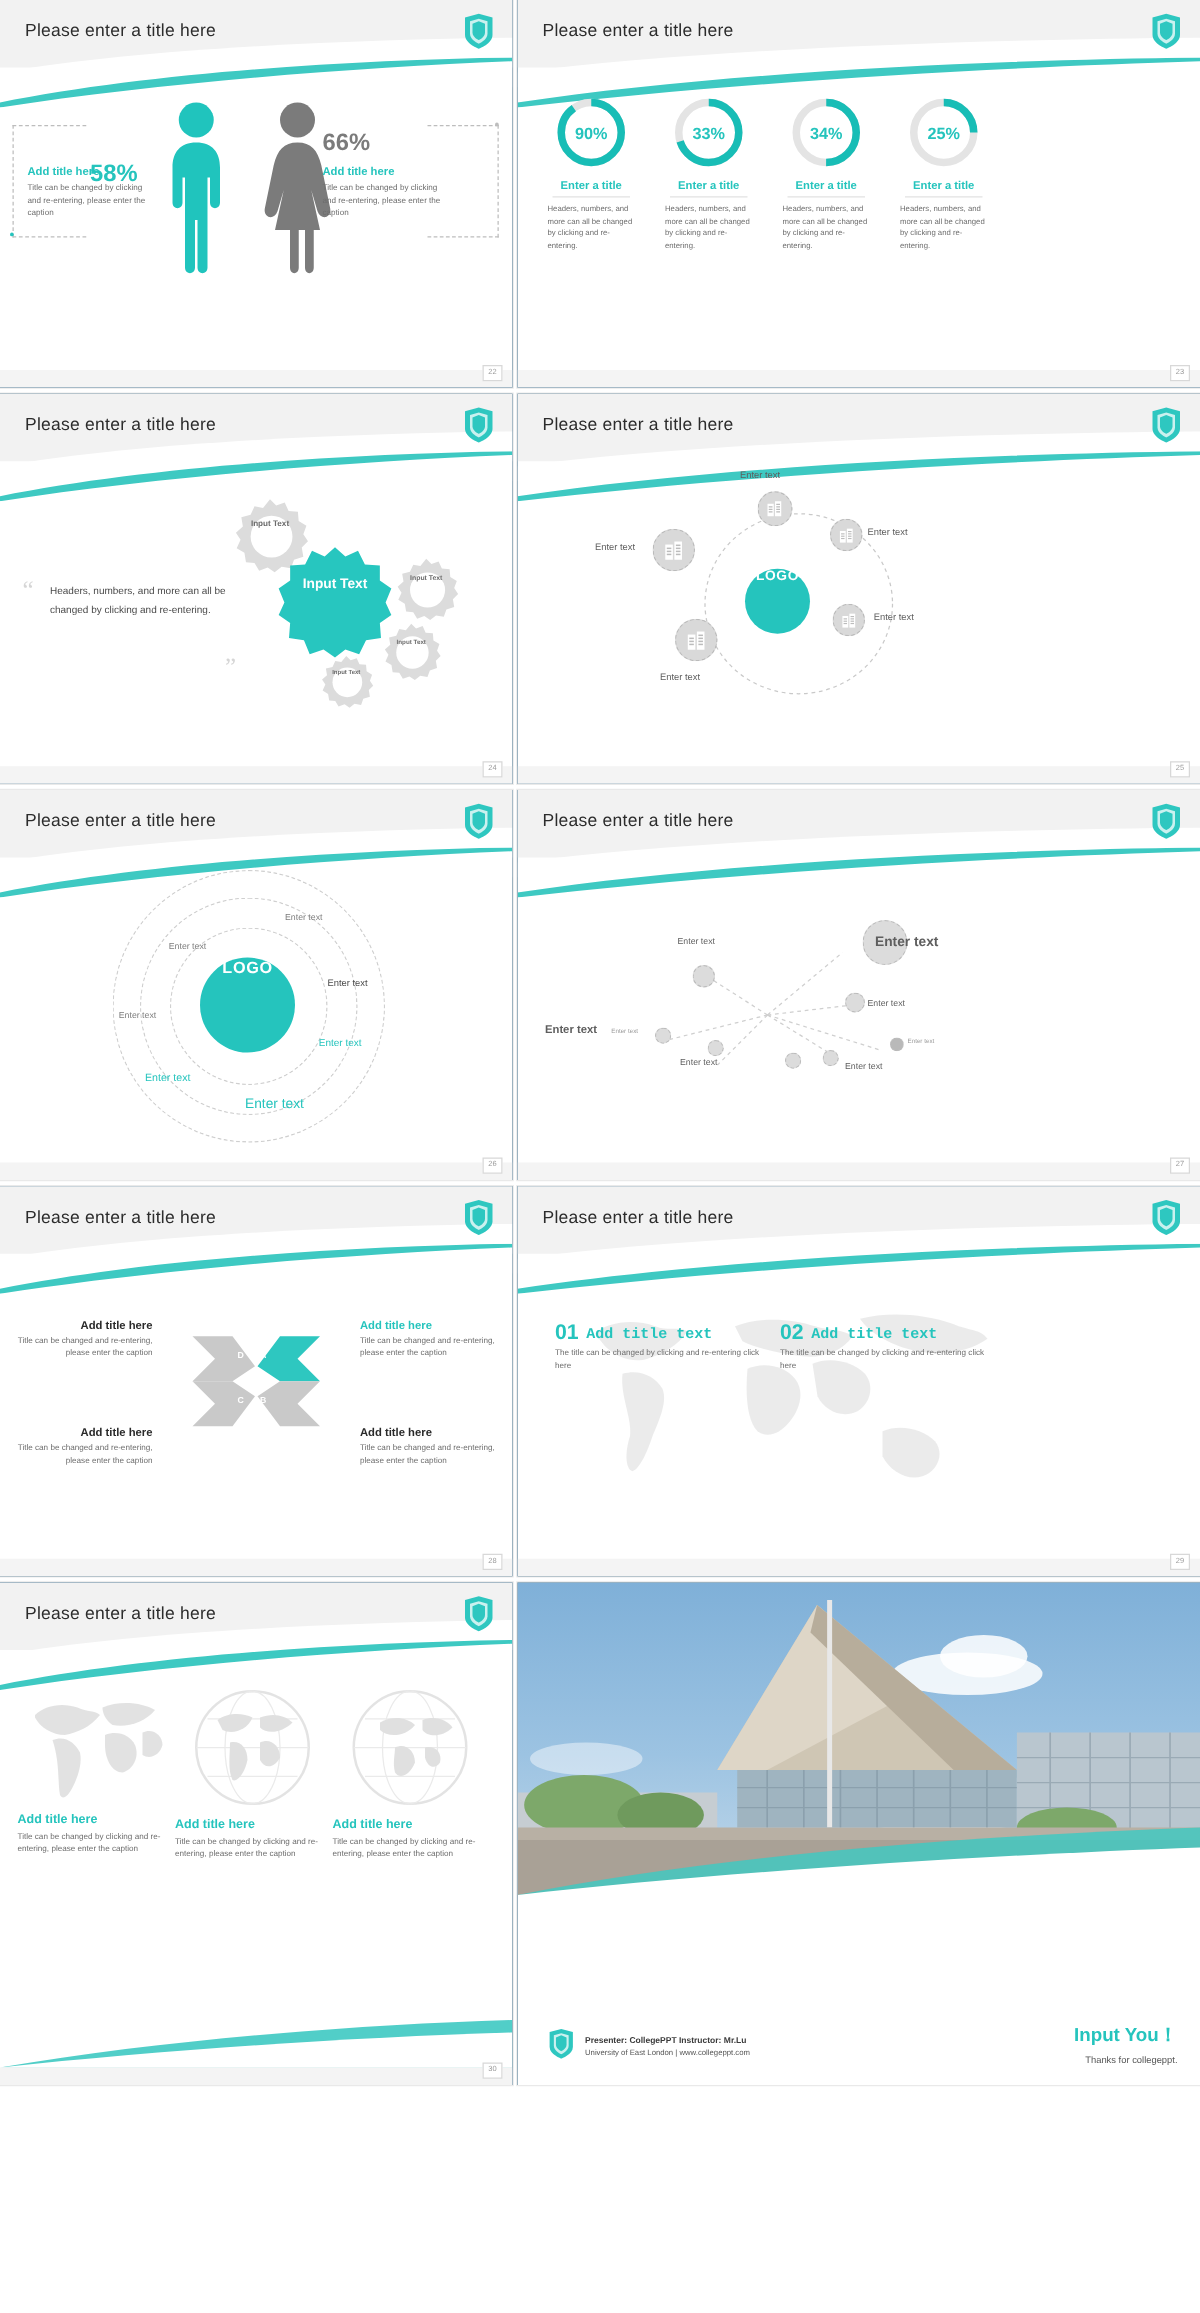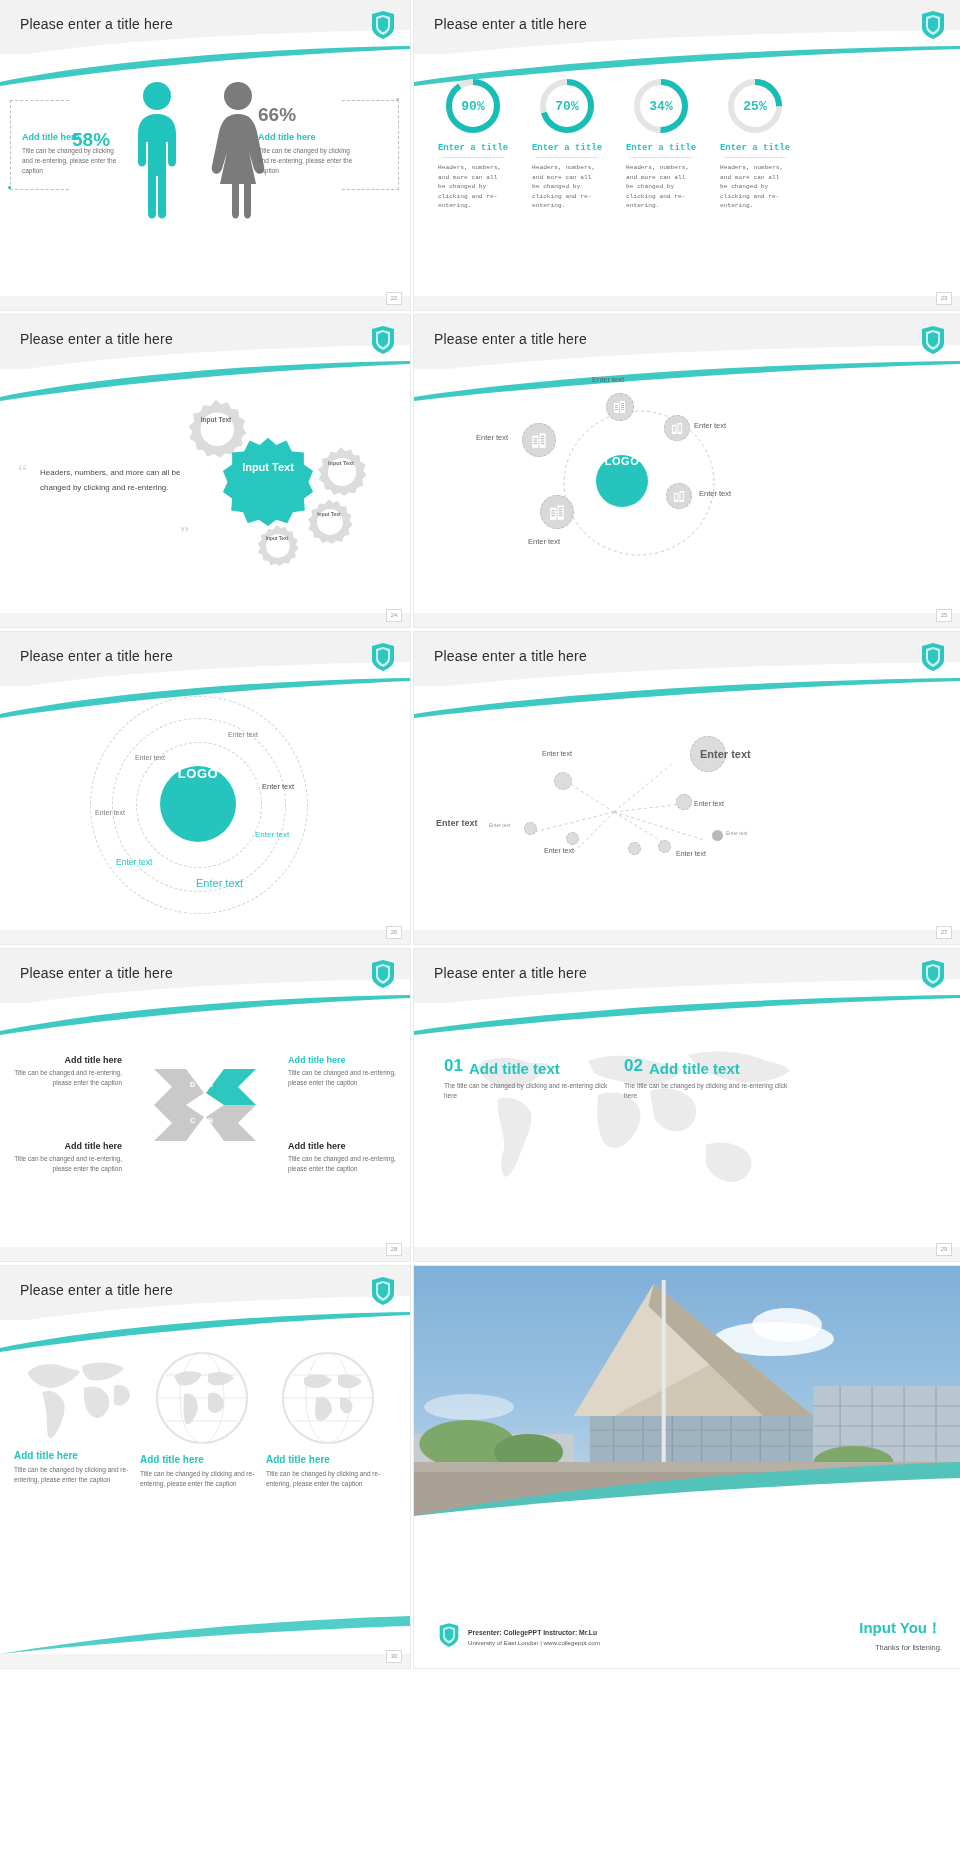--- a/index.html
+++ b/index.html
@@ -39,21 +39,21 @@
   .blk.left{left:22px;top:62px;}
   .blk.right{left:258px;top:62px;}
   .blk .cap{margin-top:4px;}
   .dashbox{position:absolute;border:1px dashed #bdbdbd;}
   .db1{left:10px;top:30px;width:58px;height:88px;border-right:none;}
   .db2{left:342px;top:30px;width:56px;height:88px;border-left:none;}
   .dot{position:absolute;width:3px;height:3px;background:#25c4bd;border-radius:50%;}
 
   .figure{position:absolute;}
   
-  .donut-col{position:absolute;width:86px;top:76px;text-align:center;font-family:Liberation Mono, monospace;}
+  .donut-col{position:absolute;width:86px;top:76px;text-align:center;}
   .donut{position:relative;width:60px;height:60px;margin:0 auto;}
   .donut svg{display:block;}
   .donut .val{position:absolute;inset:0;display:flex;align-items:center;justify-content:center;
                font-size:13px;font-weight:bold;color:#25c4bd;}
   .donut-title{margin-top:7px;font-size:9px;font-weight:bold;color:#25c4bd;}
   .donut-rule{width:62px;height:1px;background:#e2e2e2;margin:4px auto 5px;}
   .donut-body{font-size:6.2px;line-height:9.5px;color:#6d6d6d;text-align:left;padding:0 8px;}
 
   
   .quote-mark{position:absolute;font-size:20px;color:#d6d6d6;font-family:"Liberation Serif",serif;}
@@ -77,21 +77,21 @@
 
   
   .x-cell{position:absolute;width:108px;}
   .x-cell .h{font-size:9px;font-weight:bold;margin-bottom:3px;}
   .x-cell .b{font-size:6.5px;line-height:10px;color:#6d6d6d;}
   .x-letter{position:absolute;font-size:7px;font-weight:bold;}
 
   
   .numitem{position:absolute;width:165px;}
   .numitem .num{font-size:17px;font-weight:bold;color:#25c4bd;float:left;margin-right:6px;line-height:17px;}
-  .numitem .ttl{font-size:15px;font-weight:bold;color:#25c4bd;padding-top:3px;}
+  .numitem .ttl{font-size:12px;font-weight:bold;color:#25c4bd;padding-top:3px;font-family:Liberation Mono, monospace;}
   .numitem .bdy{clear:both;font-size:6.5px;line-height:10px;color:#6d6d6d;margin-top:4px;}
 
   
   .globe-col{position:absolute;width:124px;top:84px;}
   .globe-col .g-h{font-size:10px;font-weight:bold;color:#25c4bd;margin-top:8px;}
   .globe-col .g-b{font-size:6.5px;line-height:10px;color:#6d6d6d;margin-top:4px;}
 
   
   .photo{position:absolute;left:0;top:0;width:100%;height:250px;overflow:hidden;}
   .sky{position:absolute;inset:0;background:linear-gradient(#7fb0d8 0%,#9cc3e2 55%,#c3d9ea 100%);}
@@ -185,21 +185,21 @@
         <div class="donut-rule"></div>
         <div class="donut-body">Headers, numbers, and more can all be changed by clicking and re-entering.</div>
       </div>
 
       <div class="donut-col" style="left:110px;">
         <div class="donut">
           <svg width="60" height="60" viewBox="0 0 60 60">
             <circle cx="30" cy="30" r="24" fill="none" stroke="#e4e4e4" stroke-width="6"></circle>
             <circle cx="30" cy="30" r="24" fill="none" stroke="#18bdb6" stroke-width="6" stroke-dasharray="105.6 45.2" stroke-linecap="butt" transform="rotate(-90 30 30)"></circle>
           </svg>
-          <div class="val">70%</div>
+          <div class="val">33%</div>
         </div>
         <div class="donut-title">Enter a title</div>
         <div class="donut-rule"></div>
         <div class="donut-body">Headers, numbers, and more can all be changed by clicking and re-entering.</div>
       </div>
 
       <div class="donut-col" style="left:204px;">
         <div class="donut">
           <svg width="60" height="60" viewBox="0 0 60 60">
             <circle cx="30" cy="30" r="24" fill="none" stroke="#e4e4e4" stroke-width="6"></circle>
@@ -716,18 +716,18 @@
         <path d="M13 5 L20 7 L20 17 C20 22 13 25 13 25 C13 25 6 22 6 17 L6 7 Z" fill="#ffffff" opacity=".75"></path>
         <path d="M13 7 L18 9 L18 16 C18 20 13 22 13 22 C13 22 8 20 8 16 L8 9 Z" fill="#2ec7c0"></path>
       </svg>
       <div class="pres-wrap">
         <div class="pres1">Presenter: CollegePPT   Instructor: Mr.Lu</div>
         <div class="pres2">University of East London  |  www.collegeppt.com</div>
       </div>
 
       <div class="thanks-wrap">
         <div class="thanks">Input You！</div>
-        <div class="thanks-sub">Thanks for listening.</div>
+        <div class="thanks-sub">Thanks for collegeppt.</div>
       </div>
     </div>
   </div>
 
 </div>
 
 </body></html>

